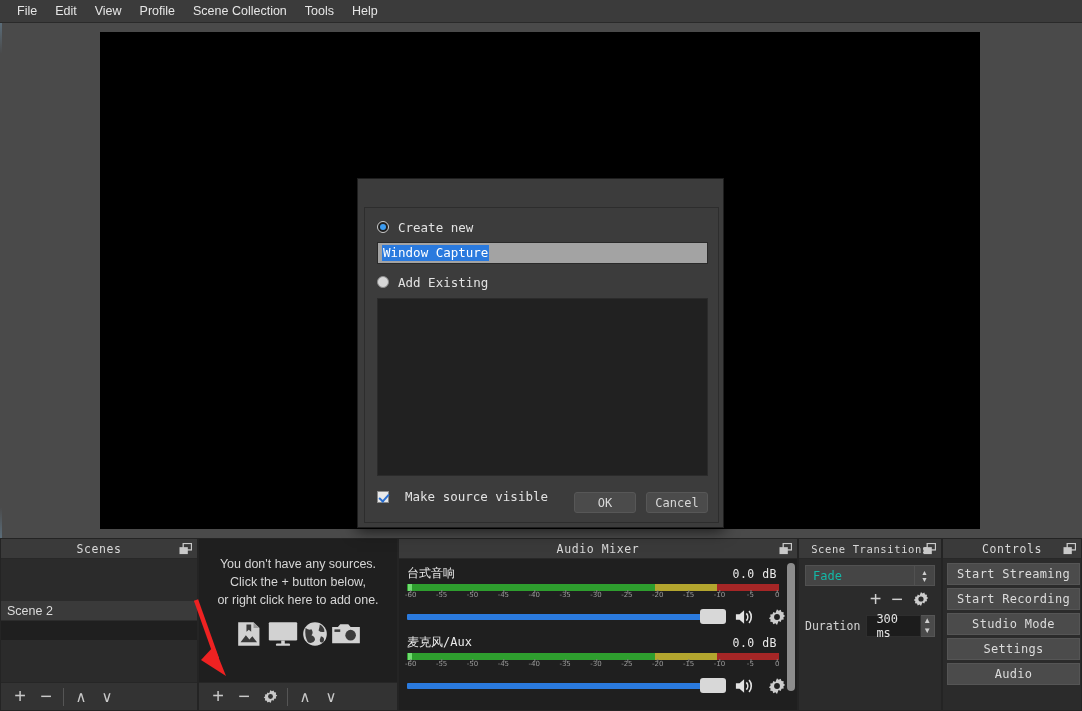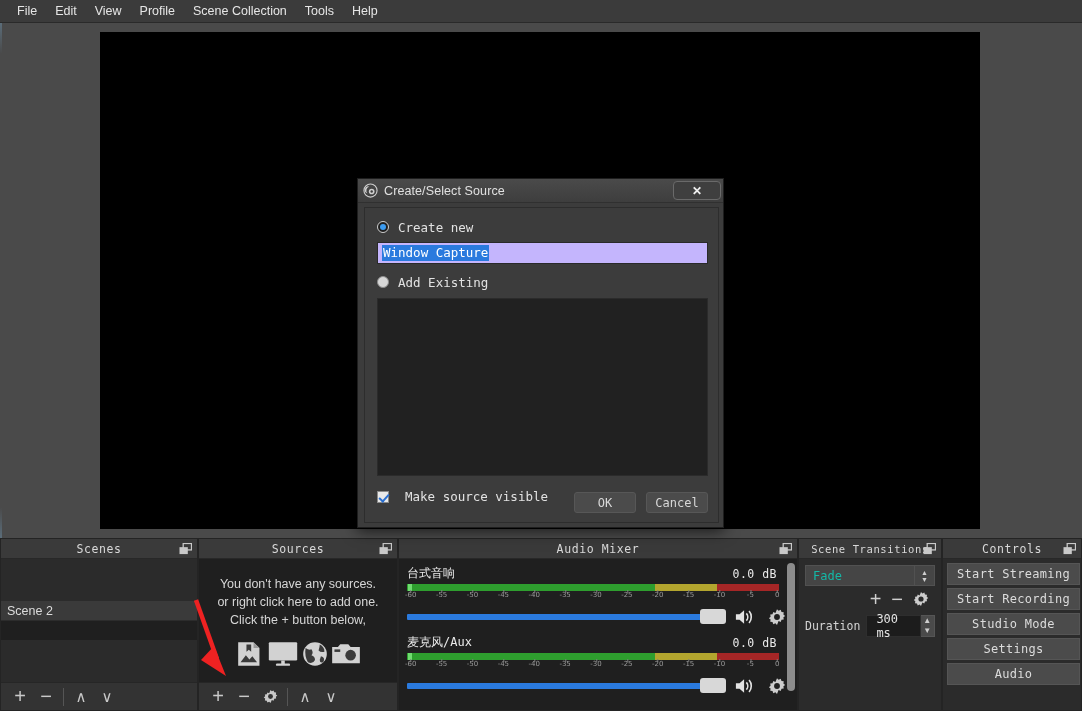--- a/index.html
+++ b/index.html
@@ -116,21 +116,21 @@
     border-radius: 50%;
     background: #3b9bf0;
   }
   .radio-label {
     color: #e2e2e2;
     font-size: 12.5px;
     font-family: "DejaVu Sans Mono", monospace;
   }
   .name-input {
     width: 331px; height: 22px;
-    background: #c4b5fd;
+    background: #a3a3a3;
     border: 1px solid #2a2a2a;
     margin: 2px 0 9px 0;
     display: flex; align-items: center;
     padding-left: 4px;
   }
   .name-input-text {
     background: #2a7ade;
     color: #ffffff;
     font-size: 12.5px;
     font-family: "DejaVu Sans Mono", monospace;
@@ -456,30 +456,20 @@
     <div class="menu-item">Tools</div>
     <div class="menu-item">Help</div>
   </div>
 
   <div class="preview-area">
     <div class="preview-left-accent"></div>
     <div class="canvas"></div>
   </div>
 
   <div class="dialog">
-    <div class="dlg-titlebar">
-      <svg class="dlg-logo" viewBox="0 0 32 32">
-        <circle cx="16" cy="16" r="14" fill="none" stroke="#cfcfcf" stroke-width="2.4"></circle>
-        <path d="M13 7.5 A9 9 0 0 0 9.5 22 A6.5 6.5 0 0 1 13 7.5 Z" fill="#cfcfcf"></path>
-        <circle cx="18.5" cy="18" r="6" fill="#cfcfcf"></circle>
-        <circle cx="18.5" cy="18" r="2.6" fill="#3e3e3e"></circle>
-      </svg>
-      <span class="dlg-title">Create/Select Source</span>
-      <div class="dlg-close">✕</div>
-    </div>
 
     <div class="dlg-body">
       <div class="radio-row">
         <span class="radio checked"></span>
         <span class="radio-label">Create new</span>
       </div>
 
       <div class="name-input">
         <span class="name-input-text">Window Capture</span>
       </div>
@@ -519,32 +509,25 @@
       <div class="dock-toolbar">
         <div class="tb-btn" style="font-size:20px;">+</div>
         <div class="tb-btn" style="font-size:20px;">−</div>
         <div class="tb-sep"></div>
         <div class="tb-btn" style="font-size:15px;">∧</div>
         <div class="tb-btn" style="font-size:15px;">∨</div>
       </div>
     </div>
 
     <div class="dock dock-sources">
-      <div class="dock-header">
-        <span class="dock-title">Sources</span>
-        <svg class="float-icon" viewBox="0 0 14 13">
-          <rect x="4.5" y="0.5" width="9" height="7" fill="none" stroke="#c9c9c9" stroke-width="1.4"></rect>
-          <rect x="0.5" y="4.5" width="9" height="7.5" fill="#c9c9c9"></rect>
-        </svg>
-      </div>
       <div class="dock-content">
         <div class="src-placeholder">
           <div>You don't have any sources.</div>
+          <div>Click the + button below,</div>
           <div>or right click here to add one.</div>
-          <div>Click the + button below,</div>
         </div>
         <div class="src-icons">
           <svg width="30" height="26" viewBox="0 0 24 22">
             <path d="M2 1 h13 l5 5 v15 H2 Z" fill="#d2d2d2"></path>
             <path d="M15 1 v5 h5 Z" fill="#9a9a9a"></path>
             <path d="M9 3 h4 v6 l-2 -1.7 l-2 1.7 Z" fill="#3a3a3a"></path>
             <path d="M4 18 l4.5 -6 l3 3.6 l2.5 -2.6 l4 5 Z" fill="#3a3a3a"></path>
           </svg>
           <svg width="32" height="26" viewBox="0 0 26 22">
             <rect x="1" y="1" width="24" height="15.5" rx="1" fill="#d2d2d2"></rect>

